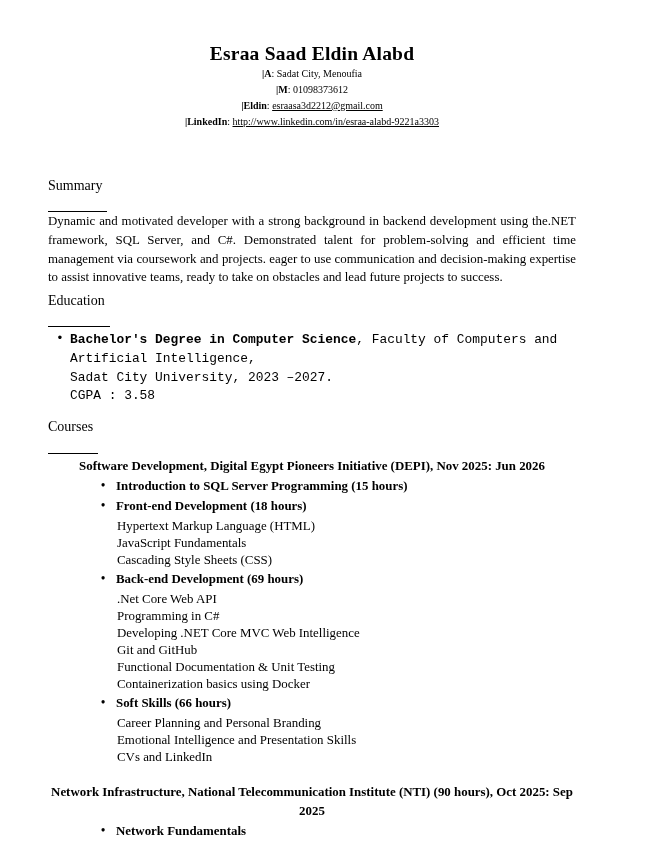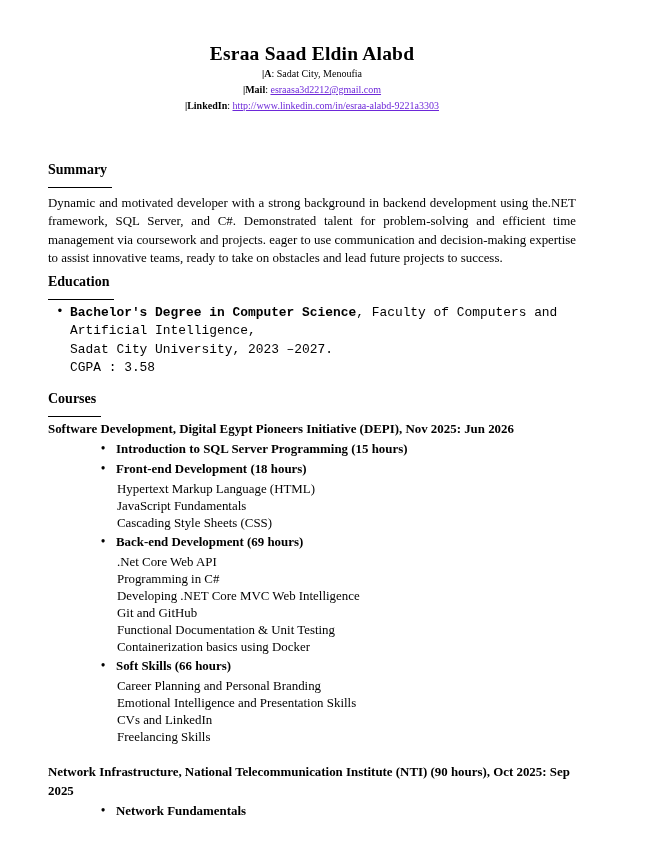--- a/index.html
+++ b/index.html
@@ -36,40 +36,39 @@
   }
   .contact-line {
     font-size: 10px;
     line-height: 1.48;
     margin-top: 1px;
   }
   .contact-label {
     font-weight: bold;
   }
   .contact-link {
-    color: #6d28d9;
+    color: #000000;
     text-underline-offset: 1px;
   }
 
   
   .section {
     margin-top: 0;
   }
   .section-heading {
     font-size: 14px;
-    font-weight: bold;
+    font-weight: normal;
     display: inline-block;
     border-bottom: 1.5px solid #000;
     padding-right: 5px;
-    padding-bottom: 8px;
+    padding-bottom: 17px;
     line-height: 1.2;
   }
 
   .summary-block {
-    margin-top: 6px;
   }
   .summary-text {
     font-size: 12.9px;
     line-height: 1.44;
     text-align: justify;
     text-justify: inter-word;
   }
 
   .edu-list {
     list-style: none;
@@ -92,20 +91,21 @@
   }
   .edu-degree { font-weight: bold; }
   .edu-sub { display: block; }
 
   
   .course-group { margin-top: 3px; }
   .course-title {
     font-size: 12.9px;
     font-weight: bold;
     line-height: 1.44;
+    text-align: center;
   }
   .course-bullets {
     list-style: none;
     margin: 2px 0 0 0;
     padding: 0;
   }
   .course-bullet {
     position: relative;
     padding-left: 68px;
     font-size: 12.9px;
@@ -137,21 +137,22 @@
 </style>
 </head>
 <body>
 
 <div class="page">
 
   <div class="header">
     <div class="full-name">Esraa Saad Eldin Alabd</div>
     <div class="contact-lines">
         <div class="contact-line"><span class="contact-label">|A</span><span>: </span><span>Sadat City, Menoufia</span></div>
-        <div class="contact-line"><span class="contact-label">|Mail</span><span>: </span><a class="contact-link" href="#">esraasa3d2212@gmail.com</a></div>
+        <div class="contact-line"><span class="contact-label">|M</span><span>: </span><span>01098373612</span></div>
+        <div class="contact-line"><span class="contact-label">|Eldin</span><span>: </span><a class="contact-link" href="#">esraasa3d2212@gmail.com</a></div>
         <div class="contact-line"><span class="contact-label">|LinkedIn</span><span>: </span><a class="contact-link" href="#">http://www.linkedin.com/in/esraa-alabd-9221a3303</a></div>
       </div>
   </div>
 
   <div class="section" style="margin-top:46px;">
     <div class="section-heading">Summary</div>
     <div class="summary-block">
       <div class="summary-text">Dynamic and motivated developer with a strong background in backend development using the.NET framework, SQL Server, and C#. Demonstrated talent for problem-solving and efficient time management via coursework and projects. eager to use communication and decision-making expertise to assist innovative teams, ready to take on obstacles and lead future projects to success.</div>
     </div>
   </div>
@@ -194,21 +195,20 @@
                 <li class="sub-item">Functional Documentation &amp; Unit Testing</li>
                 <li class="sub-item">Containerization basics using Docker</li>
               </ul>
             </li>
             <li class="course-bullet">
               <span class="bullet-label">Soft Skills (66 hours)</span>
               <ul class="sub-list">
                 <li class="sub-item">Career Planning and Personal Branding</li>
                 <li class="sub-item">Emotional Intelligence and Presentation Skills</li>
                 <li class="sub-item">CVs and LinkedIn</li>
-                <li class="sub-item">Freelancing Skills</li>
               </ul>
             </li>
           </ul>
         </div>
         <div class="spacer-block"></div>
         <div class="course-group">
           <div class="course-title">Network Infrastructure, National Telecommunication Institute (NTI) (90 hours), Oct 2025: Sep 2025</div>
           <ul class="course-bullets">
             <li class="course-bullet">
               <span class="bullet-label">Network Fundamentals</span>

